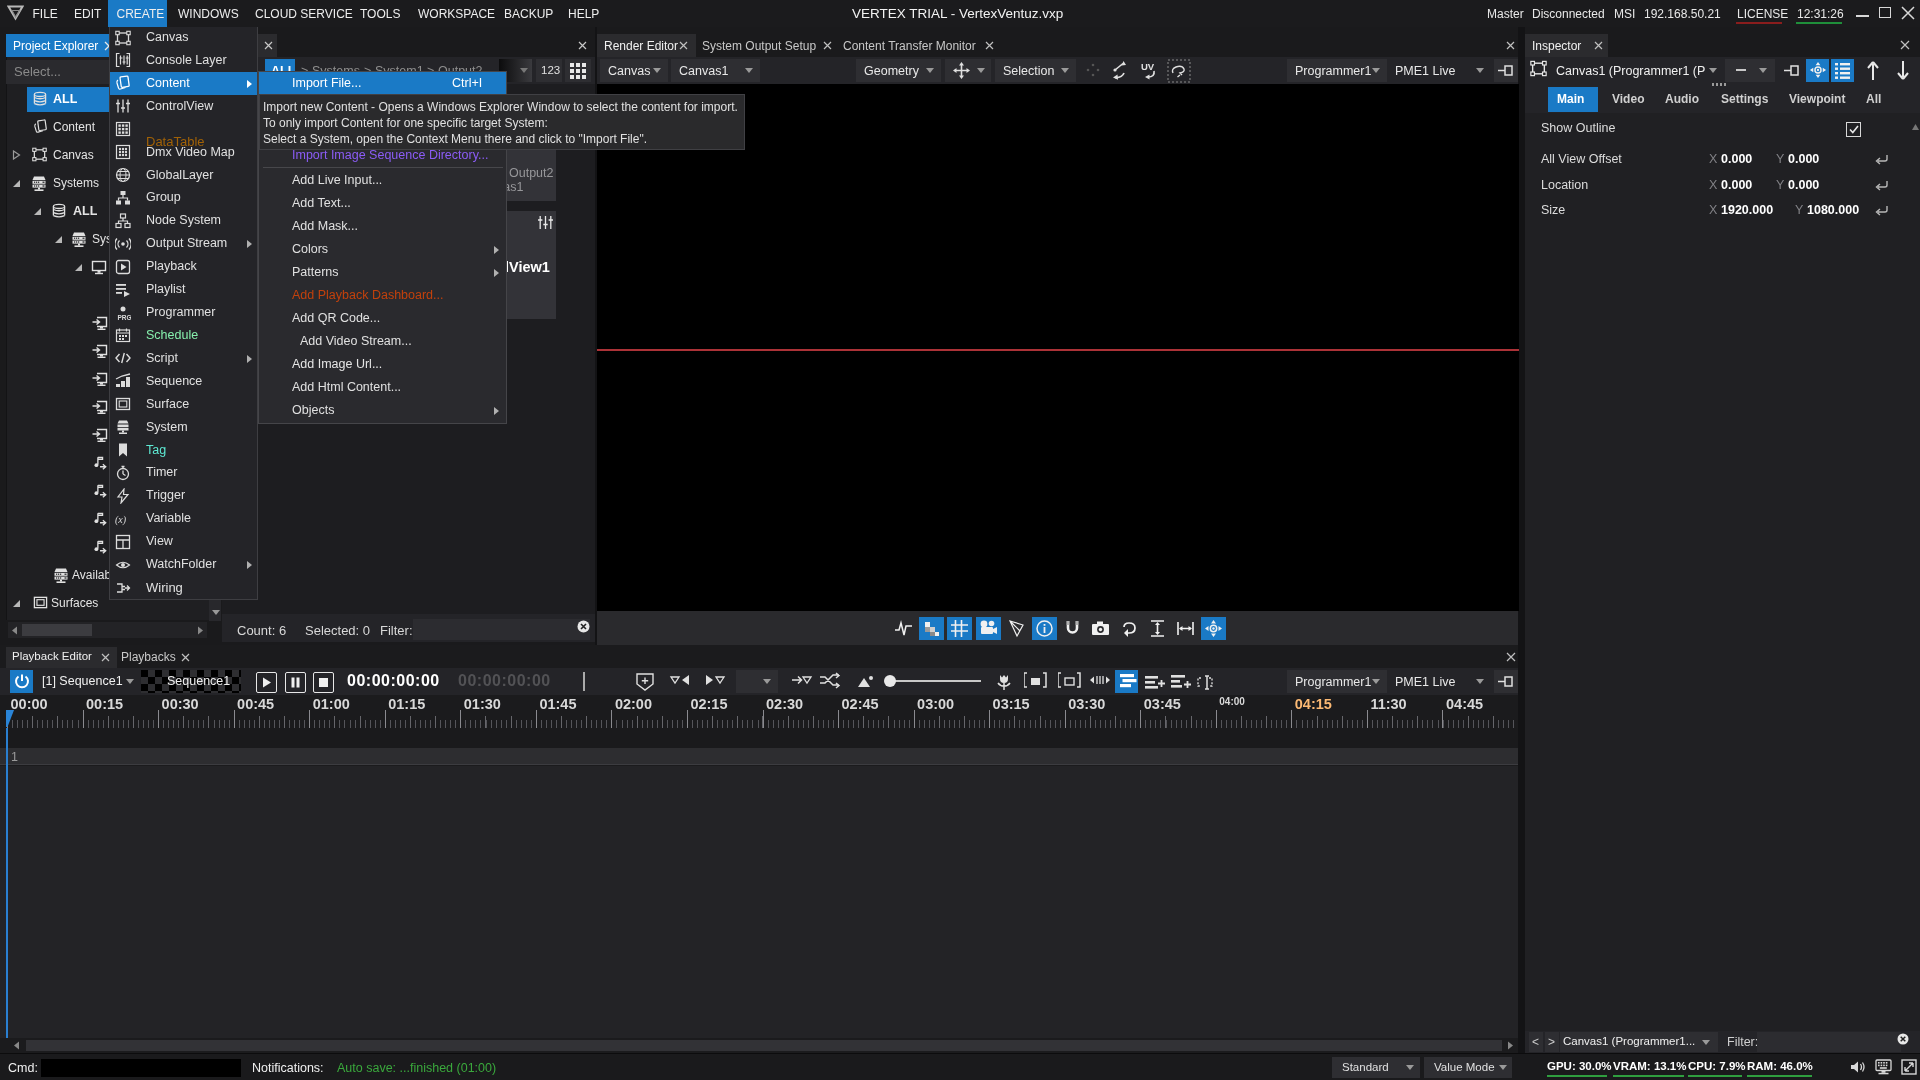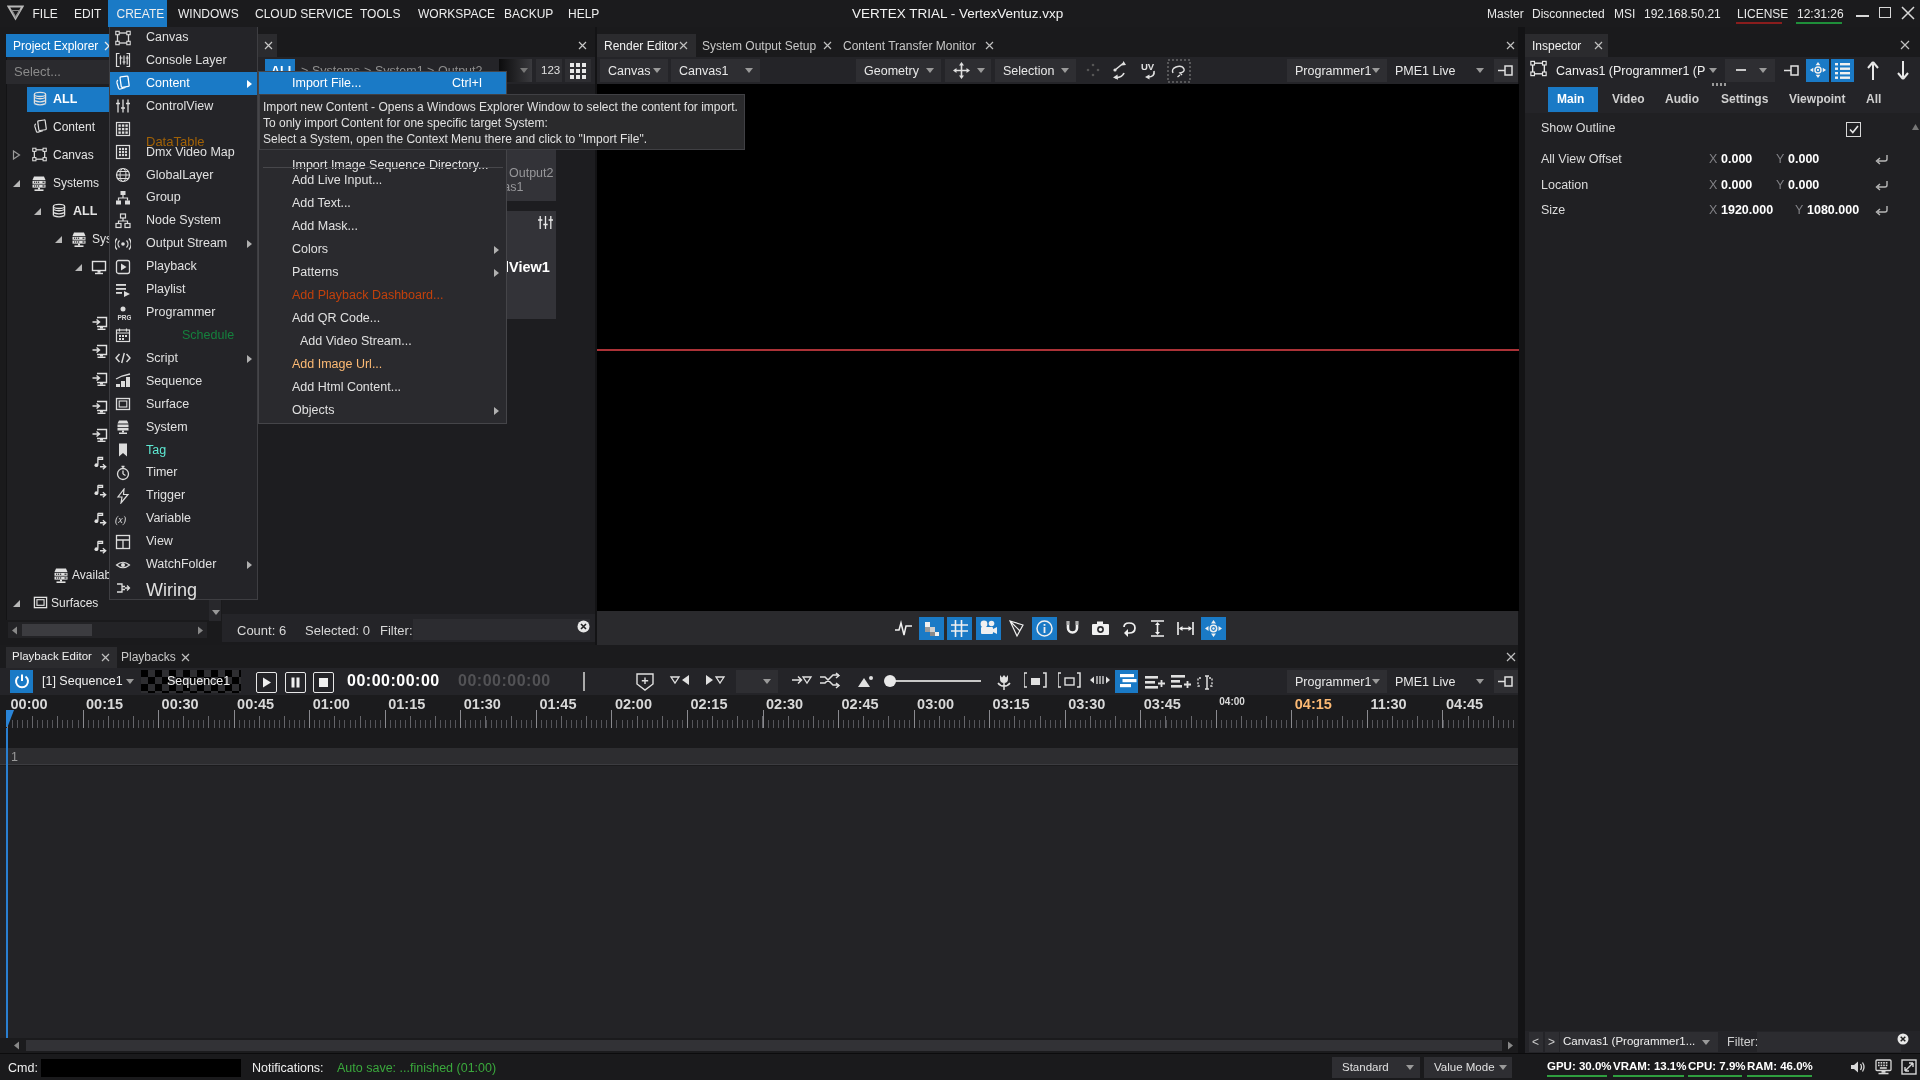--- a/index.html
+++ b/index.html
@@ -844,21 +844,21 @@
     <rect x="1.5" y="3" width="13" height="11.5" fill="none" stroke="#dcdcdc" stroke-width="1.2"></rect>
     <path d="M1.5 6 h13 M4.5 1.5 v3 M11.5 1.5 v3" stroke="#dcdcdc" stroke-width="1.2"></path>
     <g fill="#dcdcdc">
       <rect x="4" y="8" width="2" height="2"></rect>
       <rect x="7" y="8" width="2" height="2"></rect>
       <rect x="10" y="8" width="2" height="2"></rect>
       <rect x="4" y="11" width="2" height="2"></rect>
       <rect x="7" y="11" width="2" height="2"></rect>
     </g>
   </svg>
-<div class="tx" style="left:146px;top:328px;font-size:12.5px;color:#15803d;z-index:60;margin-left:36px;">Schedule</div>
+<div class="tx" style="left:146px;top:328px;font-size:12.5px;color:#86efac;z-index:60;">Schedule</div>
 <svg class="ab" style="left:115px;top:350px;z-index:60;" width="16" height="16" viewBox="0 0 16 16">
     <path d="M4.5 4 L1 8 L4.5 12 M11.5 4 L15 8 L11.5 12 M9.3 3 L6.7 13" stroke="#dcdcdc" stroke-width="1.4" fill="none"></path>
   </svg>
 <div class="tx" style="left:146px;top:351px;font-size:12.5px;color:#e0e0e0;z-index:60;">Script</div>
 <svg class="ab" style="left:246px;top:354px;z-index:60;" width="7" height="10" viewBox="0 0 7 10">
     <path d="M1 1 L6 5 L1 9 Z" fill="#b0b0b0"></path>
   </svg>
 <svg class="ab" style="left:115px;top:373px;z-index:60;" width="16" height="16" viewBox="0 0 16 16">
     <g fill="#dcdcdc">
       <rect x="1" y="11" width="4" height="3"></rect>
@@ -908,41 +908,41 @@
     <circle cx="8" cy="8" r="2" fill="#dcdcdc"></circle>
   </svg>
 <div class="tx" style="left:146px;top:557px;font-size:12.5px;color:#e0e0e0;z-index:60;">WatchFolder</div>
 <svg class="ab" style="left:246px;top:560px;z-index:60;" width="7" height="10" viewBox="0 0 7 10">
     <path d="M1 1 L6 5 L1 9 Z" fill="#b0b0b0"></path>
   </svg>
 <svg class="ab" style="left:115px;top:580px;z-index:60;" width="16" height="16" viewBox="0 0 16 16">
     <path d="M2 4 h5 v8 h-5 M7 6.5 h3 M7 9.5 h3" stroke="#dcdcdc" stroke-width="1.3" fill="none"></path>
     <path d="M10 8 h4 M12 5.5 L14.5 8 L12 10.5" stroke="#dcdcdc" stroke-width="1.3" fill="none"></path>
   </svg>
-<div class="tx" style="left:146px;top:580px;font-size:18px;color:#e0e0e0;z-index:60;">Wiring</div>
+<div class="tx" style="left:146px;top:580px;font-size:13px;color:#e0e0e0;z-index:60;">Wiring</div>
 <div class="ab" style="left:258px;top:71px;width:249px;height:353px;background:#2a2a2e;border:1px solid #454549;z-index:70;"></div>
 <div class="ab" style="left:259px;top:72px;width:247px;height:23px;background:#1a7ac6;z-index:75;"></div>
 <div class="tx" style="left:292px;top:76px;font-size:12.5px;color:#fff;z-index:80;">Import File...</div>
 <div class="tx" style="left:452px;top:76px;font-size:12.5px;color:#fff;z-index:80;">Ctrl+I</div>
-<div class="tx" style="left:292px;top:148px;font-size:12.5px;color:#e5e5e5;z-index:80;margin-top:10px;">Import Image Sequence Directory...</div>
+<div class="tx" style="left:292px;top:148px;font-size:12.5px;color:#8b5cf6;z-index:80;">Import Image Sequence Directory...</div>
 <div class="tx" style="left:292px;top:173px;font-size:12.5px;color:#e0e0e0;z-index:80;">Add Live Input...</div>
 <div class="tx" style="left:292px;top:196px;font-size:12.5px;color:#e0e0e0;z-index:80;">Add Text...</div>
 <div class="tx" style="left:292px;top:219px;font-size:12.5px;color:#e0e0e0;z-index:80;">Add Mask...</div>
 <div class="tx" style="left:292px;top:242px;font-size:12.5px;color:#e0e0e0;z-index:80;">Colors</div>
 <svg class="ab" style="left:493px;top:245px;z-index:80;" width="7" height="10" viewBox="0 0 7 10">
     <path d="M1 1 L6 5 L1 9 Z" fill="#b0b0b0"></path>
   </svg>
 <div class="tx" style="left:292px;top:265px;font-size:12.5px;color:#e0e0e0;z-index:80;">Patterns</div>
 <svg class="ab" style="left:493px;top:268px;z-index:80;" width="7" height="10" viewBox="0 0 7 10">
     <path d="M1 1 L6 5 L1 9 Z" fill="#b0b0b0"></path>
   </svg>
 <div class="tx" style="left:292px;top:288px;font-size:12.5px;color:#c2410c;z-index:80;">Add Playback Dashboard...</div>
 <div class="tx" style="left:292px;top:311px;font-size:12.5px;color:#e0e0e0;z-index:80;">Add QR Code...</div>
 <div class="tx" style="left:292px;top:334px;font-size:12.5px;color:#e0e0e0;z-index:80;margin-left:8px;">Add Video Stream...</div>
-<div class="tx" style="left:292px;top:357px;font-size:12.5px;color:#fdba74;z-index:80;">Add Image Url...</div>
+<div class="tx" style="left:292px;top:357px;font-size:12.5px;color:#e5e5e5;z-index:80;">Add Image Url...</div>
 <div class="tx" style="left:292px;top:380px;font-size:12.5px;color:#e0e0e0;z-index:80;">Add Html Content...</div>
 <div class="tx" style="left:292px;top:403px;font-size:12.5px;color:#e0e0e0;z-index:80;">Objects</div>
 <svg class="ab" style="left:493px;top:406px;z-index:80;" width="7" height="10" viewBox="0 0 7 10">
     <path d="M1 1 L6 5 L1 9 Z" fill="#b0b0b0"></path>
   </svg>
 <div class="ab" style="left:263px;top:167px;width:240px;height:1px;background:#47474b;z-index:80;"></div>
 <div class="ab" style="left:259px;top:94px;width:486px;height:56px;background:#2a2a2c;border:1px solid #404044;z-index:90;"></div>
 <div class="tx" style="left:263px;top:100px;font-size:12px;color:#e0e0e0;z-index:95;">Import new Content - Opens a Windows Explorer Window to select the content for import.</div>
 <div class="tx" style="left:263px;top:116px;font-size:12px;color:#e0e0e0;z-index:95;">To only import Content for one specific target System:</div>
 <div class="tx" style="left:263px;top:132px;font-size:12px;color:#e0e0e0;z-index:95;">Select a System, open the Context Menu there and click to "Import File".</div>

